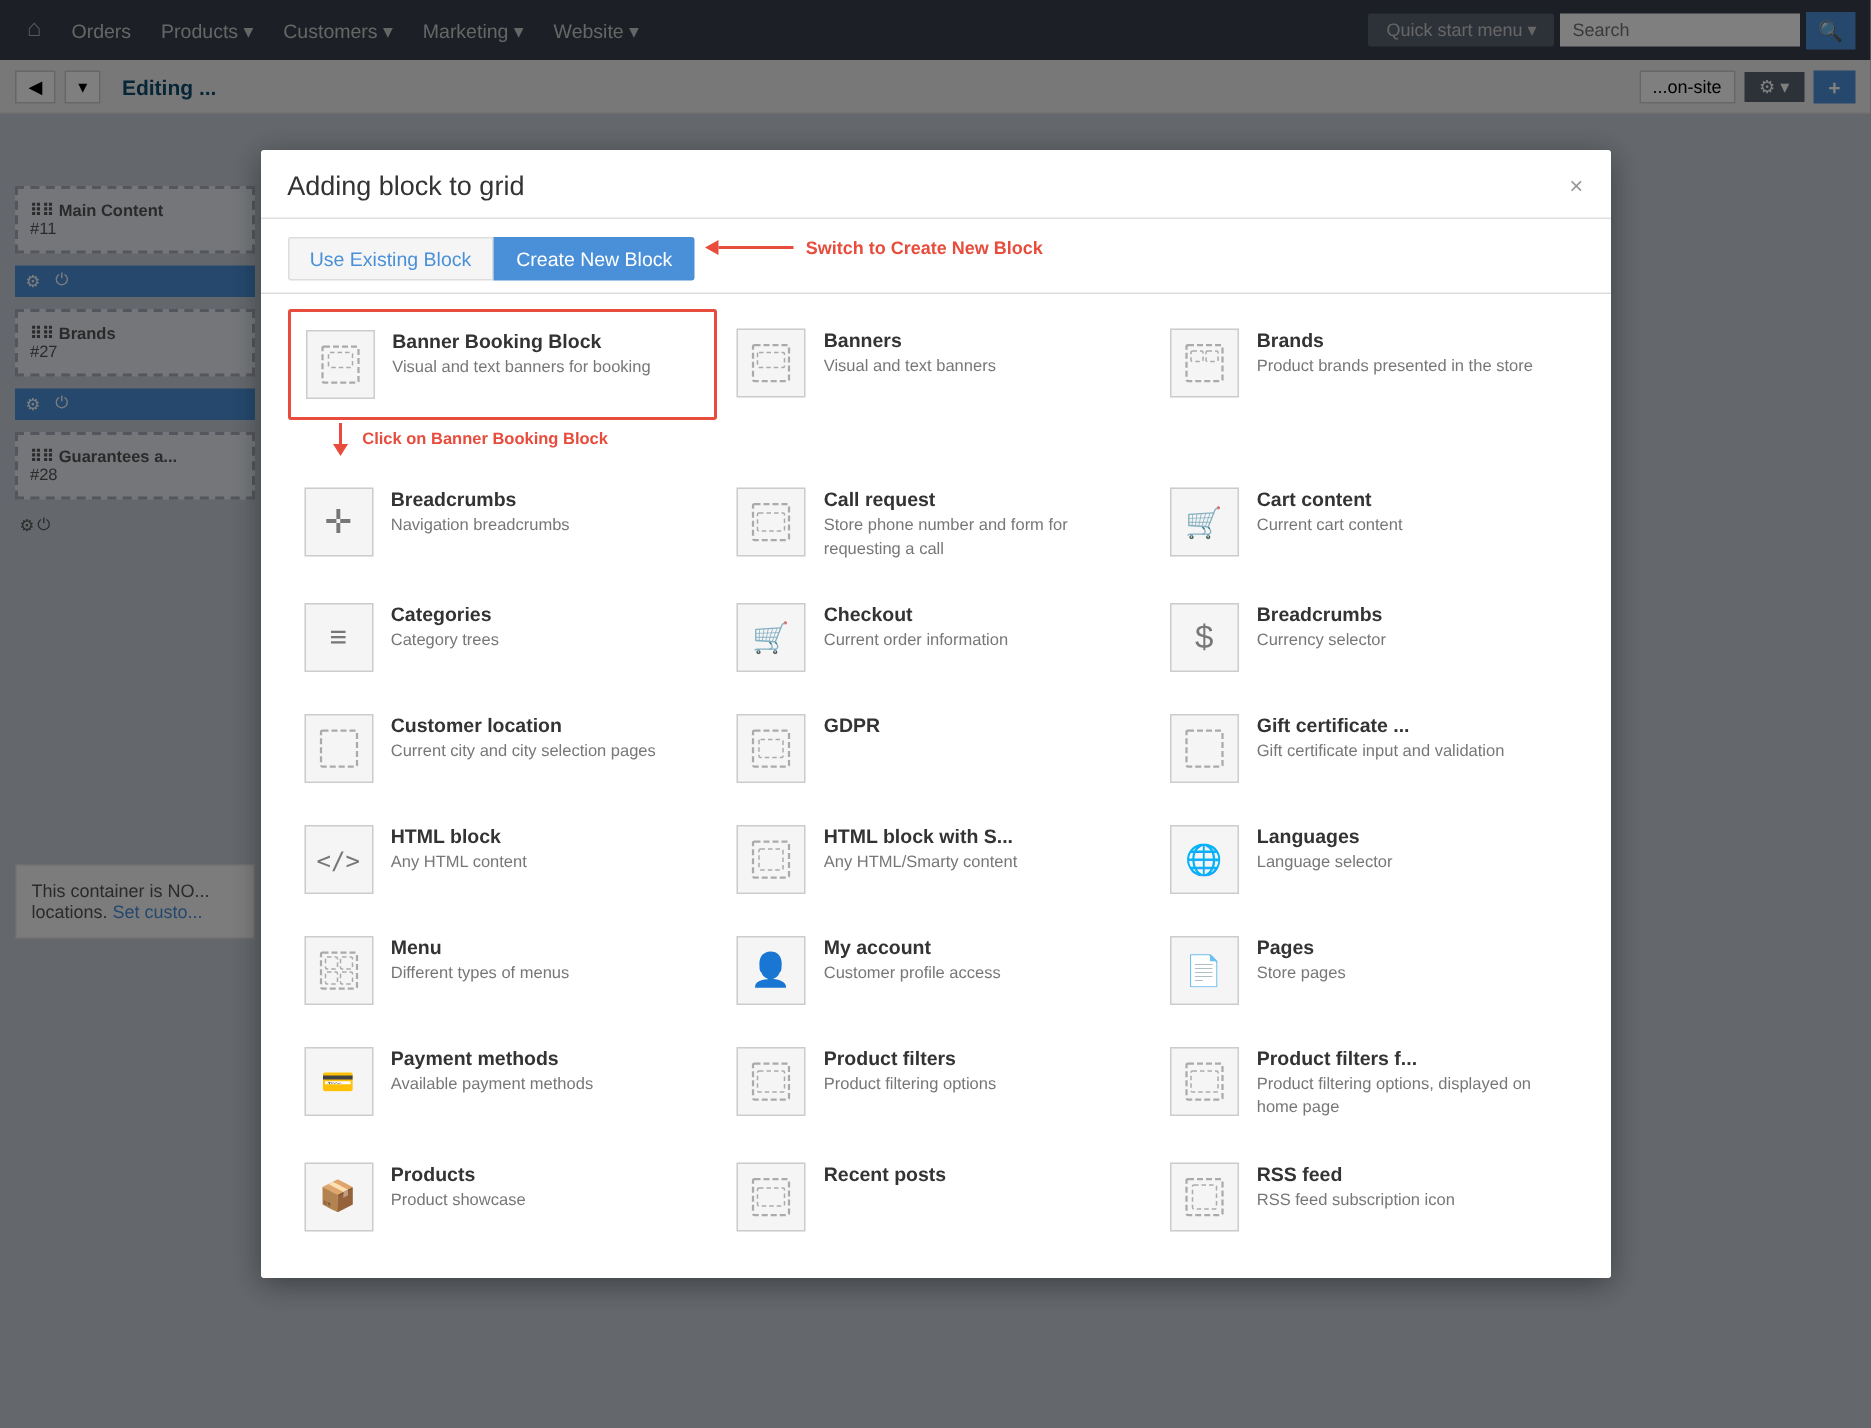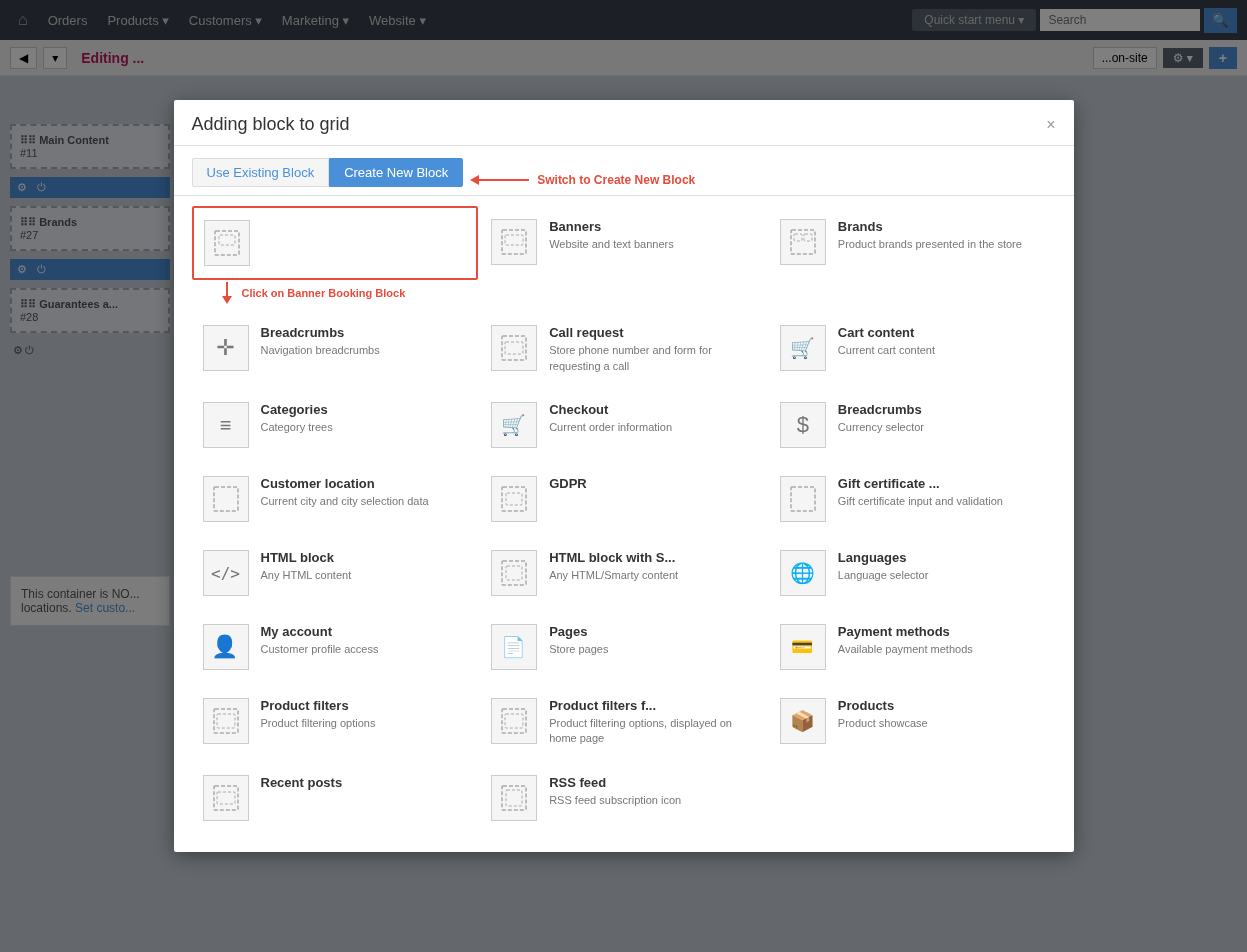--- a/index.html
+++ b/index.html
@@ -73,21 +73,21 @@
     .sec-nav .back-btn {
       background: #fff;
       border: 1px solid #ccc;
       padding: 3px 8px;
       cursor: pointer;
       font-size: 12px;
     }
     .sec-nav .page-title {
       font-size: 14px;
       font-weight: bold;
-      color: #be185d;
+      color: #0c4a6e;
       margin-left: 8px;
     }
     .sec-nav .sep { flex: 1; }
     .sec-nav .btn-site {
       background: #fff;
       border: 1px solid #ccc;
       padding: 3px 8px;
       cursor: pointer;
       font-size: 12px;
     }
@@ -327,21 +327,21 @@
   </div>
 </div>
 
 <div class="modal-overlay">
   <div class="modal">
     <div class="modal-header">
       <h2>Adding block to grid</h2>
       <button class="modal-close">×</button>
     </div>
 
-    <div style="padding: 12px 18px 0; display:flex; align-items:flex-end; gap:0; position:relative;">
+    <div style="padding: 12px 18px 0; display:flex; align-items:flex-start; gap:0; position:relative;">
       <div style="display:flex; gap:0; margin-right: 16px;">
         <div class="modal-tab">Use Existing Block</div>
         <div class="modal-tab active">Create New Block</div>
       </div>
 
       <div style="display:flex; align-items:center; gap:8px; position:relative;">
         <div style="width:50px; height:2px; background:#e74c3c; position:relative;">
           <div style="position:absolute; left:-9px; top:-4px; width:0; height:0; border-right:9px solid #e74c3c; border-top:5px solid transparent; border-bottom:5px solid transparent;"></div>
         </div>
         <span style="color:#e74c3c; font-size:12px; font-weight:bold; white-space:nowrap;">Switch to Create New Block</span>
@@ -355,41 +355,45 @@
       <div class="blocks-grid">
 
         <div style="position:relative;">
           <div class="block-option highlighted">
             <div class="block-icon-wrap">
               <svg width="28" height="28" viewBox="0 0 28 28">
                 <rect x="2" y="2" width="24" height="24" rx="1" fill="none" stroke="#aaa" stroke-width="1.5" stroke-dasharray="4,2"></rect>
                 <rect x="6" y="6" width="16" height="10" rx="1" fill="none" stroke="#aaa" stroke-width="1" stroke-dasharray="3,2"></rect>
               </svg>
             </div>
+            <div class="block-info">
+              <div class="block-name">Banner Booking Block</div>
+              <div class="block-desc">Visual and text banners for booking</div>
+            </div>
           </div>
 
           <div style="display:flex; align-items:center; gap:10px; padding: 2px 10px 6px; position:relative;">
             <div style="display:flex; flex-direction:column; align-items:center; margin-left: 20px;">
               <div style="width:2px; height:14px; background:#e74c3c;"></div>
               <div style="width:0;height:0;border-left:5px solid transparent;border-right:5px solid transparent;border-top:8px solid #e74c3c;"></div>
             </div>
             <span style="color:#e74c3c; font-size:11px; font-weight:bold; white-space:nowrap;">Click on Banner Booking Block</span>
           </div>
         </div>
 
         <div class="block-option">
           <div class="block-icon-wrap">
             <svg width="28" height="28" viewBox="0 0 28 28">
               <rect x="2" y="2" width="24" height="24" rx="1" fill="none" stroke="#aaa" stroke-width="1.5" stroke-dasharray="4,2"></rect>
               <rect x="5" y="7" width="18" height="10" rx="1" fill="none" stroke="#aaa" stroke-width="1" stroke-dasharray="3,2"></rect>
             </svg>
           </div>
           <div class="block-info">
             <div class="block-name">Banners</div>
-            <div class="block-desc">Website and text banners</div>
+            <div class="block-desc">Visual and text banners</div>
           </div>
         </div>
 
         <div class="block-option">
           <div class="block-icon-wrap">
             <svg width="28" height="28" viewBox="0 0 28 28">
               <rect x="2" y="2" width="24" height="24" rx="1" fill="none" stroke="#aaa" stroke-width="1.5" stroke-dasharray="4,2"></rect>
               <rect x="5" y="6" width="8" height="7" rx="1" fill="none" stroke="#aaa" stroke-width="1" stroke-dasharray="3,2"></rect>
               <rect x="15" y="6" width="8" height="7" rx="1" fill="none" stroke="#aaa" stroke-width="1" stroke-dasharray="3,2"></rect>
             </svg>
@@ -464,21 +468,21 @@
         </div>
 
         <div class="block-option">
           <div class="block-icon-wrap">
             <svg width="28" height="28" viewBox="0 0 28 28">
               <rect x="2" y="2" width="24" height="24" rx="1" fill="none" stroke="#aaa" stroke-width="1.5" stroke-dasharray="4,2"></rect>
             </svg>
           </div>
           <div class="block-info">
             <div class="block-name">Customer location</div>
-            <div class="block-desc">Current city and city selection data</div>
+            <div class="block-desc">Current city and city selection pages</div>
           </div>
         </div>
 
         <div class="block-option">
           <div class="block-icon-wrap">
             <svg width="28" height="28" viewBox="0 0 28 28">
               <rect x="2" y="2" width="24" height="24" rx="1" fill="none" stroke="#aaa" stroke-width="1.5" stroke-dasharray="4,2"></rect>
               <rect x="6" y="8" width="16" height="12" rx="1" fill="none" stroke="#aaa" stroke-width="1" stroke-dasharray="3,2"></rect>
             </svg>
           </div>
@@ -525,20 +529,35 @@
         <div class="block-option">
           <div class="block-icon-wrap">
             <span style="font-size:20px; color:#777;">🌐</span>
           </div>
           <div class="block-info">
             <div class="block-name">Languages</div>
             <div class="block-desc">Language selector</div>
           </div>
         </div>
 
+        <div class="block-option">
+          <div class="block-icon-wrap">
+            <svg width="28" height="28" viewBox="0 0 28 28">
+              <rect x="2" y="2" width="24" height="24" rx="1" fill="none" stroke="#aaa" stroke-width="1.5" stroke-dasharray="4,2"></rect>
+              <rect x="5" y="5" width="8" height="8" rx="1" fill="none" stroke="#aaa" stroke-width="1" stroke-dasharray="3,2"></rect>
+              <rect x="15" y="5" width="8" height="8" rx="1" fill="none" stroke="#aaa" stroke-width="1" stroke-dasharray="3,2"></rect>
+              <rect x="5" y="15" width="8" height="8" rx="1" fill="none" stroke="#aaa" stroke-width="1" stroke-dasharray="3,2"></rect>
+              <rect x="15" y="15" width="8" height="8" rx="1" fill="none" stroke="#aaa" stroke-width="1" stroke-dasharray="3,2"></rect>
+            </svg>
+          </div>
+          <div class="block-info">
+            <div class="block-name">Menu</div>
+            <div class="block-desc">Different types of menus</div>
+          </div>
+        </div>
 
         <div class="block-option">
           <div class="block-icon-wrap">
             <span style="font-size:22px; color:#777;">👤</span>
           </div>
           <div class="block-info">
             <div class="block-name">My account</div>
             <div class="block-desc">Customer profile access</div>
           </div>
         </div>

